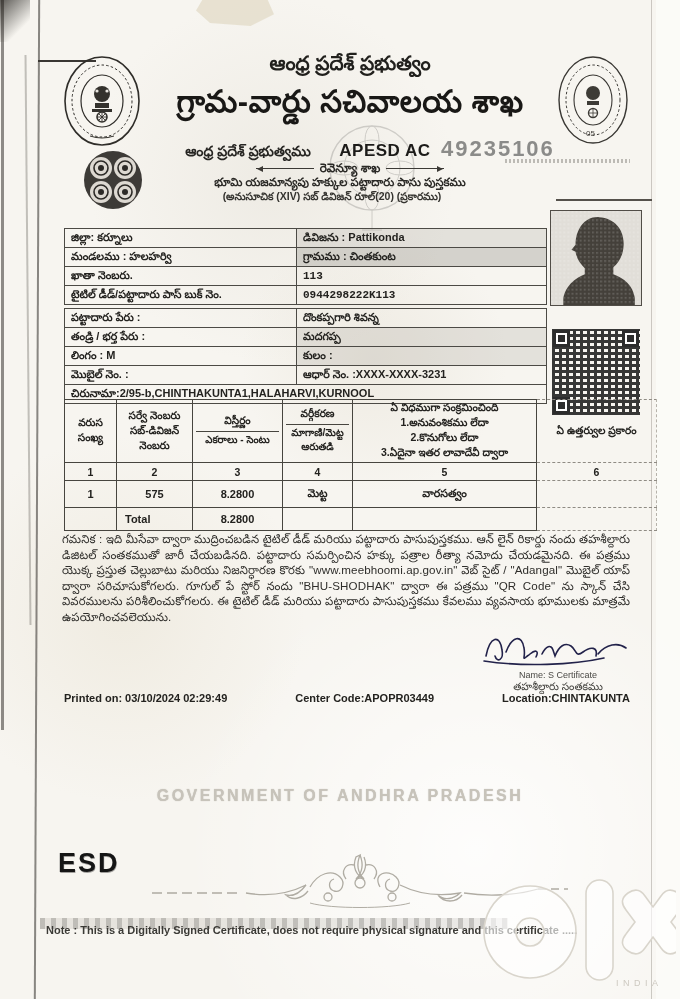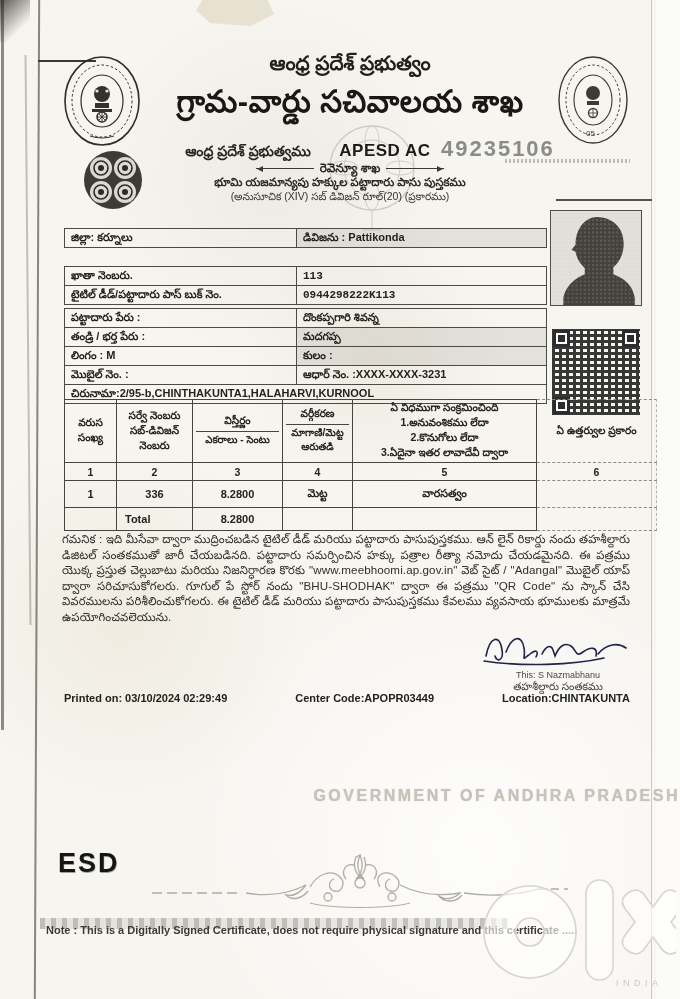--- a/index.html
+++ b/index.html
@@ -36,21 +36,21 @@
   .dept-title{left:110px;top:84px;width:480px;font-size:31px;font-weight:700;color:#191816;letter-spacing:.5px;}
   .line3{left:140px;top:136px;width:460px;white-space:nowrap;}
   .line3 .tel{font-size:14px;font-weight:700;color:#262522;}
   .line3 .series{font-size:17px;font-weight:800;color:#1c1b19;margin-left:24px;letter-spacing:.5px;}
   .line3 .serial{font-size:22px;font-weight:600;color:#8b8b89;margin-left:6px;letter-spacing:2px;}
   .line4{left:200px;top:161px;width:300px;font-size:12px;font-weight:700;color:#2a2926;}
   .arrow-line{display:inline-block;width:58px;height:0;border-top:1.4px solid #3b3935;position:relative;top:-3px;margin:0 6px;}
   .arrow-line.l::before{content:"";position:absolute;left:-2px;top:-3.4px;border:3px solid transparent;border-right:6px solid #3b3935;}
   .arrow-line.r::after{content:"";position:absolute;right:-2px;top:-3.4px;border:3px solid transparent;border-left:6px solid #3b3935;}
   .line5{left:110px;top:176px;width:460px;font-size:11.5px;font-weight:700;color:#2b2a27;}
-  .line6{left:110px;top:190px;width:460px;font-size:10.5px;font-weight:400;color:#34332f;}
+  .line6{left:102px;top:190px;width:460px;font-size:10.5px;font-weight:700;color:#34332f;}
 
   
   table{border-collapse:collapse;table-layout:fixed;}
   .dt{width:482px;}
   .dt td{border:1px solid #4c4a45;font-size:11px;font-weight:700;color:#23221f;padding:1px 6px;height:16px;overflow:hidden;white-space:nowrap;}
   .dt td.shade{background:rgba(164,161,154,.42);}
   .dt td.shade2{background:rgba(175,172,165,.28);}
   .loc{left:64px;top:228px;}
   .acct{left:64px;top:266px;}
   .owner{left:64px;top:308px;}
@@ -88,21 +88,21 @@
   .sig{left:458px;top:626px;width:200px;text-align:center;}
   .sig-name{font-size:9px;color:#4a4945;margin-top:-4px;}
   .sig-desig{font-size:10.5px;color:#3a3935;font-weight:400;}
 
   
   .footer{left:64px;top:692px;width:566px;display:flex;justify-content:space-between;
     font-size:11px;font-weight:700;color:#23221f;}
   .footer span{white-space:nowrap;}
 
   
-  .gwm{left:0;top:787px;width:680px;text-align:right;font-size:16px;font-weight:700;
+  .gwm{left:0;top:787px;width:680px;text-align:center;font-size:16px;font-weight:700;
     color:#c7c3ba;letter-spacing:2.5px;text-shadow:0 0 1px rgba(150,146,138,.6);}
   .esd{left:58px;top:848px;font-size:27px;font-weight:800;color:#151515;letter-spacing:2px;
     text-shadow:.5px .5px 0 rgba(0,0,0,.35);}
   .flourish{left:150px;top:845px;width:420px;height:75px;opacity:.85;}
   .smudge{left:40px;top:918px;width:468px;height:11px;filter:blur(.4px);opacity:.8;
     background:repeating-linear-gradient(90deg,rgba(75,72,66,.40) 0 5px,rgba(150,146,138,.22) 5px 11px);}
   .bottom-note{left:46px;top:924px;width:610px;font-size:11px;color:#3b3a36;filter:blur(.35px);
     white-space:nowrap;overflow:hidden;font-weight:600;}
   .olx{left:468px;top:876px;width:208px;height:112px;}
   .faint-stamp{left:292px;top:118px;width:160px;height:115px;opacity:.20;}
@@ -196,20 +196,24 @@
 
   <table class="abs dt loc">
     <colgroup>
         <col style="width:232px">
         <col style="width:250px">
       </colgroup>
     <tbody>
         <tr>
       <td>జిల్లా: కర్నూలు</td>
       <td class="shade2">డివిజను : Pattikonda</td>
+    </tr>
+    <tr>
+      <td>మండలము : హలహర్వి</td>
+      <td class="shade">గ్రామము : చింతకుంట</td>
     </tr>
   </tbody>
     </table>
 
   <table class="abs dt acct">
     <colgroup>
         <col style="width:232px">
         <col style="width:250px">
       </colgroup>
     <tbody>
@@ -306,21 +310,21 @@
     <tr class="nrow">
       <td>1</td>
       <td>2</td>
       <td>3</td>
       <td>4</td>
       <td>5</td>
       <td class="c6">6</td>
     </tr>
     <tr class="drow">
       <td>1</td>
-      <td>336</td>
+      <td>575</td>
       <td>8.2800</td>
       <td>మెట్ట</td>
       <td>వారసత్వం</td>
       <td class="c6"></td>
     </tr>
     <tr class="trow">
       <td></td>
       <td class="t-left">Total</td>
       <td>8.2800</td>
       <td></td>
@@ -335,21 +339,21 @@
   <div class="abs sig">
     <svg width="160" height="44" viewBox="0 0 160 44">
       <g fill="none" stroke="#22224a" stroke-width="1.6" stroke-linecap="round">
         <path d="M8,30 C12,10 22,8 24,24 C26,34 19,37 17,30"></path>
         <path d="M28,26 C34,10 44,8 46,22 C48,32 42,36 52,28 C58,23 61,25 58,31"></path>
         <path d="M64,28 C68,20 73,18 75,24 L77,30 C81,20 87,16 93,20 C99,24 97,32 105,26 C113,20 120,21 118,30"></path>
         <path d="M120,28 C128,18 140,16 148,22"></path>
         <path d="M6,35 C45,41 95,39 126,32"></path>
       </g>
     </svg>
-    <div class="sig-name">This: S Nazmabhanu</div>
+    <div class="sig-name">Name: S Certificate</div>
     <div class="sig-desig">తహశీల్దారు సంతకము</div>
   </div>
 
   <div class="abs footer">
     <span>Printed on: 03/10/2024 02:29:49</span>
     <span>Center Code:APOPR03449</span>
     <span>Location:CHINTAKUNTA</span>
   </div>
 
   <div class="abs gwm">GOVERNMENT OF ANDHRA PRADESH</div>

